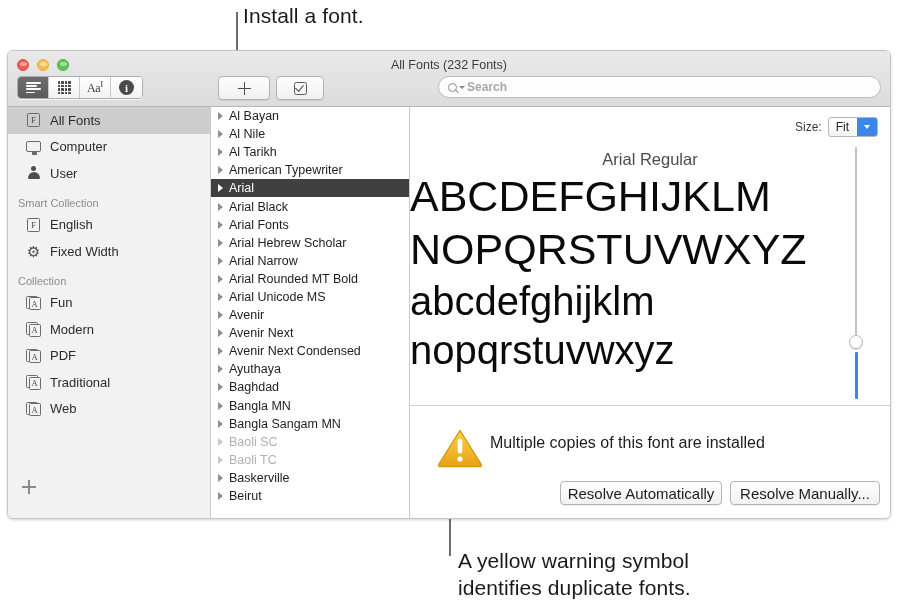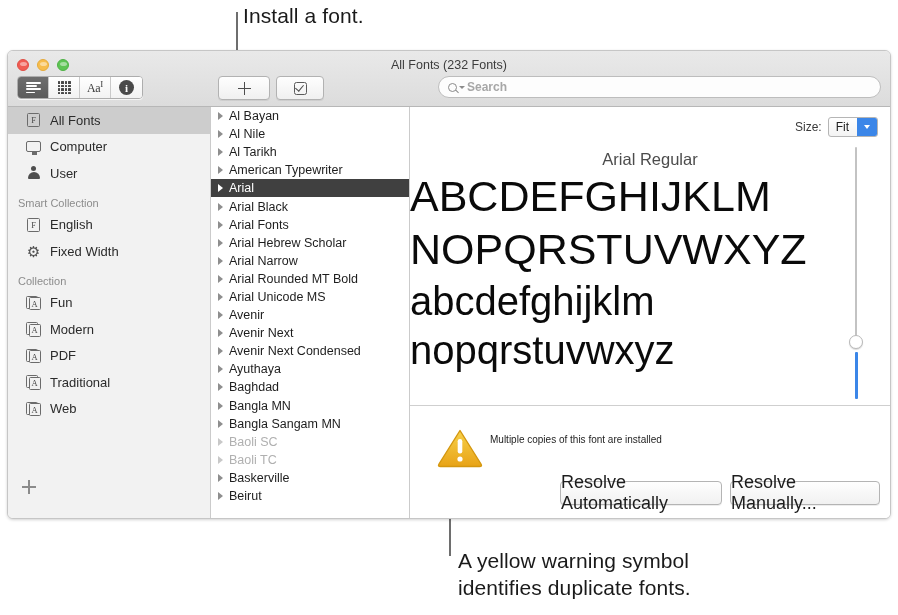--- a/index.html
+++ b/index.html
@@ -285,27 +285,27 @@
   
   #warn {
     position:absolute; left:0; right:0; bottom:0; height:113px;
     border-top:1px solid #cfcfcf; background:#ffffff;
   }
   #warn-tri {
     position:absolute; left:27px; top:22px; width:46px; height:40px;
   }
   #warn-msg {
     position:absolute; left:80px; top:28px;
-    font-size:10px; color:#1d1d1d;
+    font-size:16px; color:#1d1d1d;
   }
   .dlg-btn {
     position:absolute; top:75px; height:24px;
     border:1px solid #b4b4b4; border-radius:4px;
     background:linear-gradient(to bottom,#fefefe,#f1f1f1);
-    font-size:18px; color:#1d1d1d;
+    font-size:15px; color:#1d1d1d;
     display:flex; align-items:center; justify-content:center;
     box-shadow:0 1px 0.5px rgba(0,0,0,0.07);
   }
   #btn-auto { left:150px; width:162px; }
   #btn-manual { left:320px; width:150px; }
 </style>
 </head>
 <body>
 
 <div id="stage">

